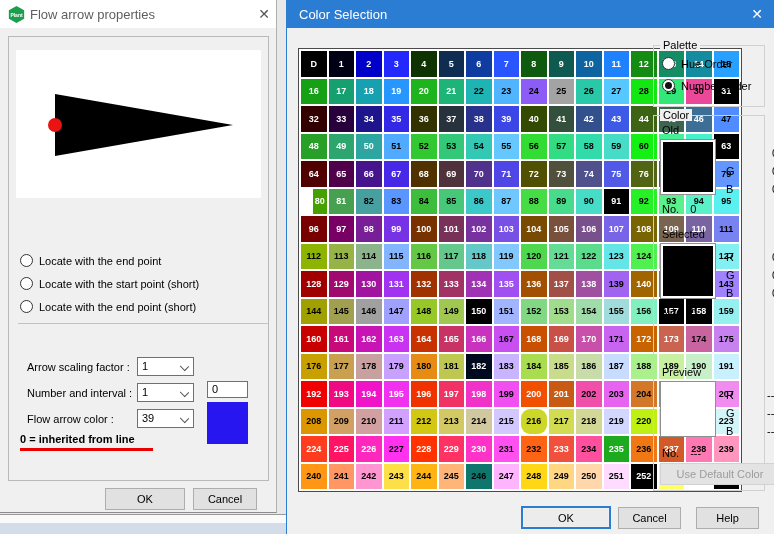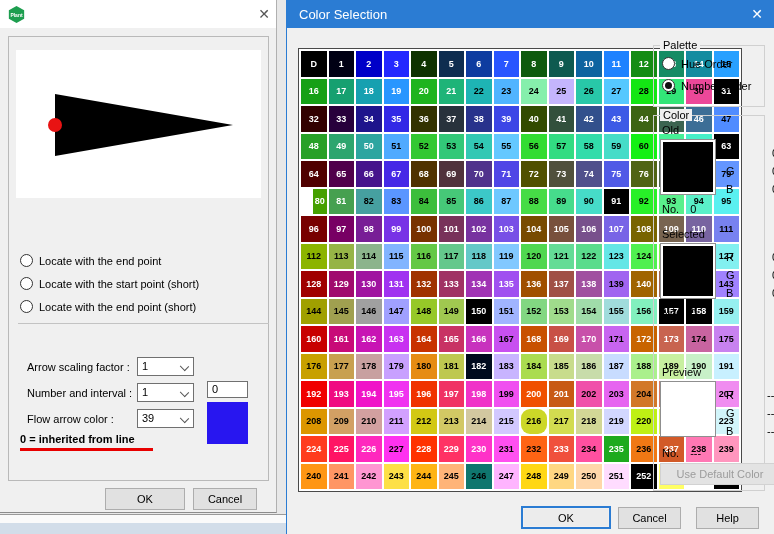--- a/index.html
+++ b/index.html
@@ -60,20 +60,21 @@
 
   .swatch-frame { border:1px solid #8f8f8f; background:#fff; padding:2px; position:absolute; }
   .swatch-fill { width:100%; height:100%; }
 </style>
 </head>
 <body>
 
 <div class="abs ldlg">
   <div class="abs ldlg-titlebar">
     <div class="abs app-icon">Plant</div>
+    <div class="abs ldlg-title">Flow arrow properties</div>
     <div class="abs close-x-gray">✕</div>
   </div>
 
   <div class="abs content-box"></div>
 
   <div class="abs preview">
     <div class="abs arrow-shape"></div>
     <div class="abs start-dot"></div>
   </div>
 
@@ -147,22 +148,22 @@
         <div class="cell" style="background: rgb(20, 140, 160); color: rgb(255, 255, 255);">14</div>
         <div class="cell" style="background: rgb(40, 160, 255); color: rgb(0, 0, 0);">15</div>
         <div class="cell" style="background: rgb(22, 160, 22); color: rgb(255, 255, 255);">16</div>
         <div class="cell" style="background: rgb(22, 160, 112); color: rgb(255, 255, 255);">17</div>
         <div class="cell" style="background: rgb(22, 160, 176); color: rgb(255, 255, 255);">18</div>
         <div class="cell" style="background: rgb(40, 150, 255); color: rgb(255, 255, 255);">19</div>
         <div class="cell" style="background: rgb(30, 180, 30); color: rgb(255, 255, 255);">20</div>
         <div class="cell" style="background: rgb(30, 180, 120); color: rgb(255, 255, 255);">21</div>
         <div class="cell" style="background: rgb(30, 180, 180); color: rgb(0, 0, 0);">22</div>
         <div class="cell" style="background: rgb(80, 180, 255); color: rgb(0, 0, 0);">23</div>
-        <div class="cell" style="background: #86efac; color: rgb(0, 0, 0);">24</div>
-        <div class="cell" style="background: #c4b5fd; color: rgb(0, 0, 0);">25</div>
+        <div class="cell" style="background: #8b5cf6; color: rgb(0, 0, 0);">24</div>
+        <div class="cell" style="background: #a3a3a3; color: rgb(0, 0, 0);">25</div>
         <div class="cell" style="background: rgb(40, 200, 168); color: rgb(0, 0, 0);">26</div>
         <div class="cell" style="background: rgb(85, 200, 255); color: rgb(0, 0, 0);">27</div>
         <div class="cell" style="background: rgb(20, 230, 20); color: rgb(0, 0, 0);">28</div>
         <div class="cell" style="background: rgb(50, 230, 120); color: rgb(0, 0, 0);">29</div>
         <div class="cell" style="background: #ec4899; color: rgb(0, 0, 0);">30</div>
         <div class="cell" style="background: rgb(0, 0, 0); color: rgb(255, 255, 255);">31</div>
         <div class="cell" style="background: rgb(50, 0, 0); color: rgb(255, 255, 255);">32</div>
         <div class="cell" style="background: rgb(40, 0, 60); color: rgb(255, 255, 255);">33</div>
         <div class="cell" style="background: rgb(30, 20, 140); color: rgb(255, 255, 255);">34</div>
         <div class="cell" style="background: rgb(50, 40, 230); color: rgb(255, 255, 255);">35</div>

